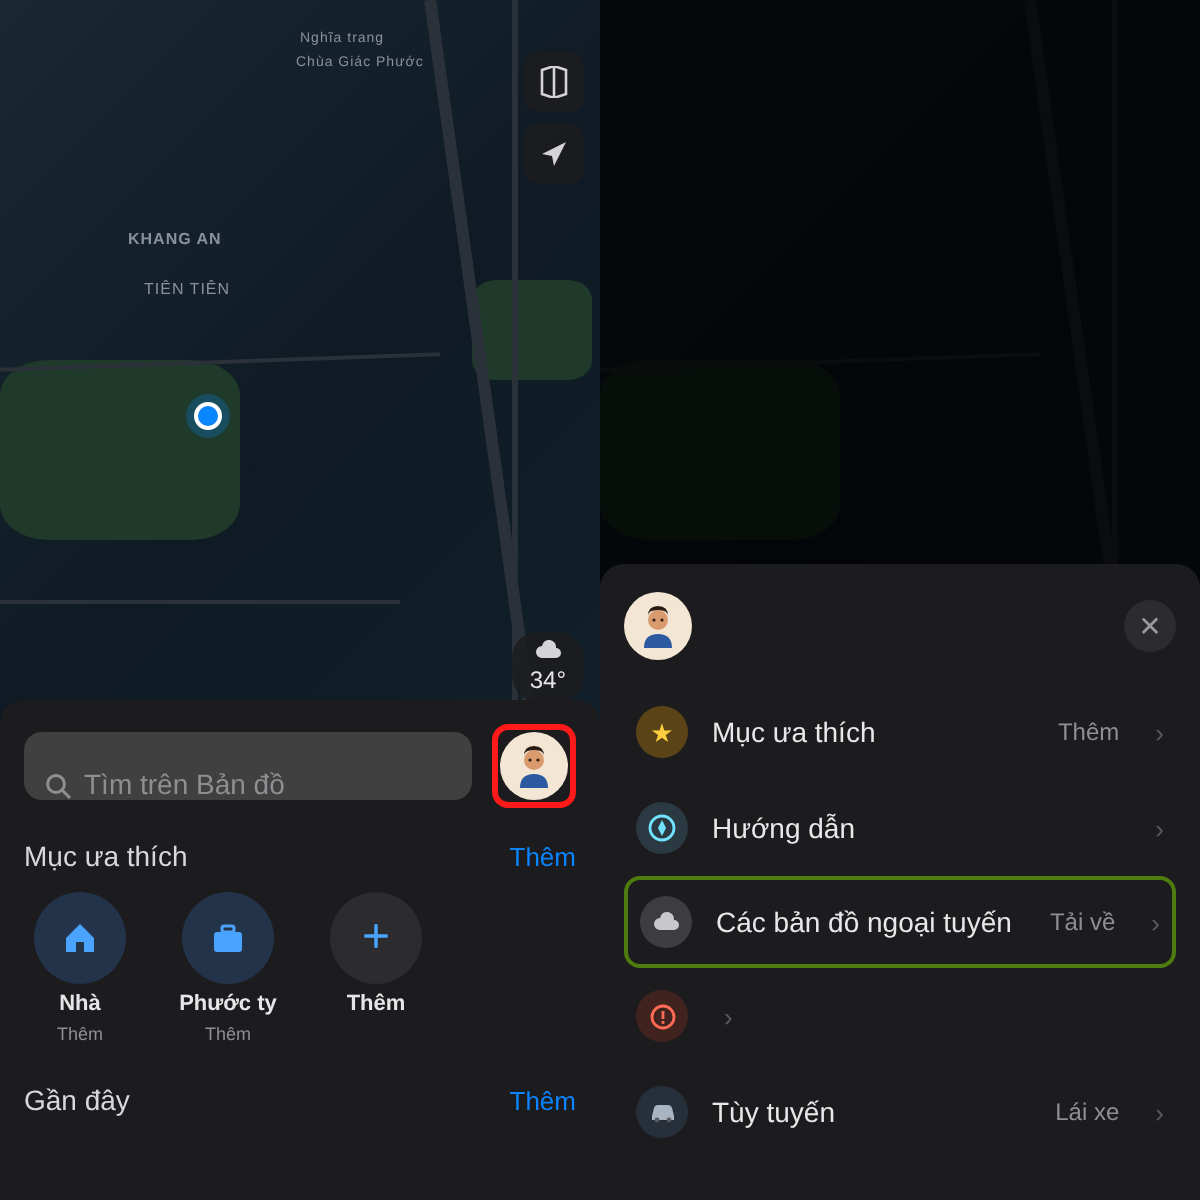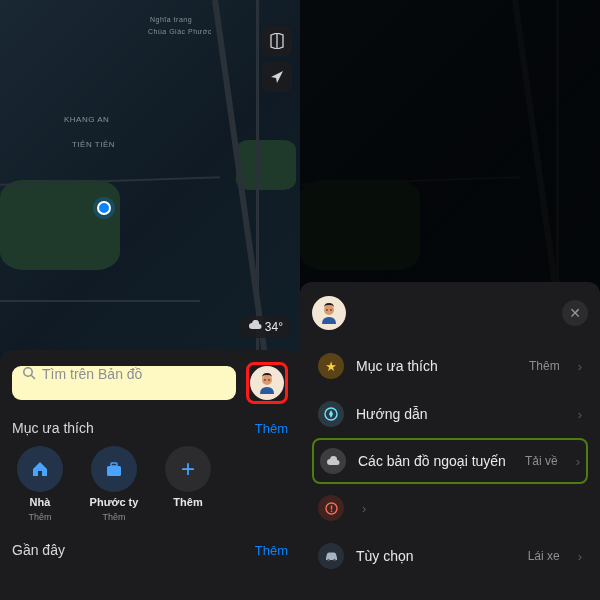--- a/index.html
+++ b/index.html
@@ -33,21 +33,21 @@
   .map-road.r4 { width: 200px; height: 2px; left: 0; top: 300px; }
   .map-green { position: absolute; background: #1f3a2a; border-radius: 20%; }
   .map-green.g1 { width: 120px; height: 90px; left: 0; top: 180px; }
   .map-green.g2 { width: 60px; height: 50px; right: 4px; top: 140px; }
   .map-label {
     position: absolute;
     font-size: 8px;
     color: #8a9099;
     letter-spacing: 0.5px;
   }
-  .map-label.l1 { left: 64px; top: 115px; }
+  .map-label.l1 { left: 64px; top: 115px; font-weight: bold; }
   .map-label.l2 { left: 72px; top: 140px; }
   .map-label.l3 { left: 150px; top: 16px;  font-size:7px;}
   .map-label.l4 { left: 148px; top: 28px; font-size:7px; }
   .user-dot {
     position: absolute;
     width: 14px; height: 14px;
     background: #0a84ff;
     border: 2px solid #fff;
     border-radius: 50%;
     left: 97px; top: 201px;
@@ -65,41 +65,42 @@
     display: flex; align-items: center; justify-content: center;
     color: #e6e6e8;
   }
   .weather-pill {
     position: absolute;
     right: 8px; top: 316px;
     background: rgba(28,28,30,0.85);
     border-radius: 13px;
     padding: 4px 9px;
     font-size: 12px;
-    display: flex; align-items: flex-start; gap: 3px;
+    display: flex; align-items: center; gap: 3px;
     color: #e6e6e8;
+    flex-direction: column;
   }
   .sheet {
     position: absolute;
     left: 0; right: 0; bottom: 0;
     background: #1c1c1e;
     border-top-left-radius: 12px;
     border-top-right-radius: 12px;
     padding: 12px 12px 10px 12px;
   }
   .left .sheet { height: 250px; }
   .search-row {
     display: flex; align-items: center; gap: 10px;
   }
   .search-box {
     flex: 1;
-    background: #fef9c3;
+    background: #404040;
     border-radius: 9px;
     height: 34px;
-    display: flex; align-items: flex-start;
+    display: flex; align-items: flex-end;
     padding: 0 10px;
     color: #8e8e93;
     font-size: 14px;
   }
   .avatar {
     width: 34px; height: 34px;
     background: #f4e6d4;
     border-radius: 50%;
     display: flex; align-items: center; justify-content: center;
     font-size: 18px;
@@ -362,18 +363,18 @@
     </div>
 
     <div class="menu-item">
       <div class="mi-icon car">
         <svg width="15" height="12" viewBox="0 0 15 12">
             <path d="M2 8 L3 4 Q3.5 2.5 5 2.5 L10 2.5 Q11.5 2.5 12 4 L13 8 L13 10 L2 10 Z" fill="#a8b4c2"></path>
             <circle cx="4.5" cy="10" r="1.2" fill="#5a5a5e"></circle>
             <circle cx="10.5" cy="10" r="1.2" fill="#5a5a5e"></circle>
           </svg>
       </div>
-      <span class="mi-label">Tùy chọn</span>
+      <span class="mi-label">Tùy tuyến</span>
       <span class="mi-action">Lái xe</span>
       <span class="chev">›</span>
     </div>
   </div>
 </div>
 
 </body></html>

